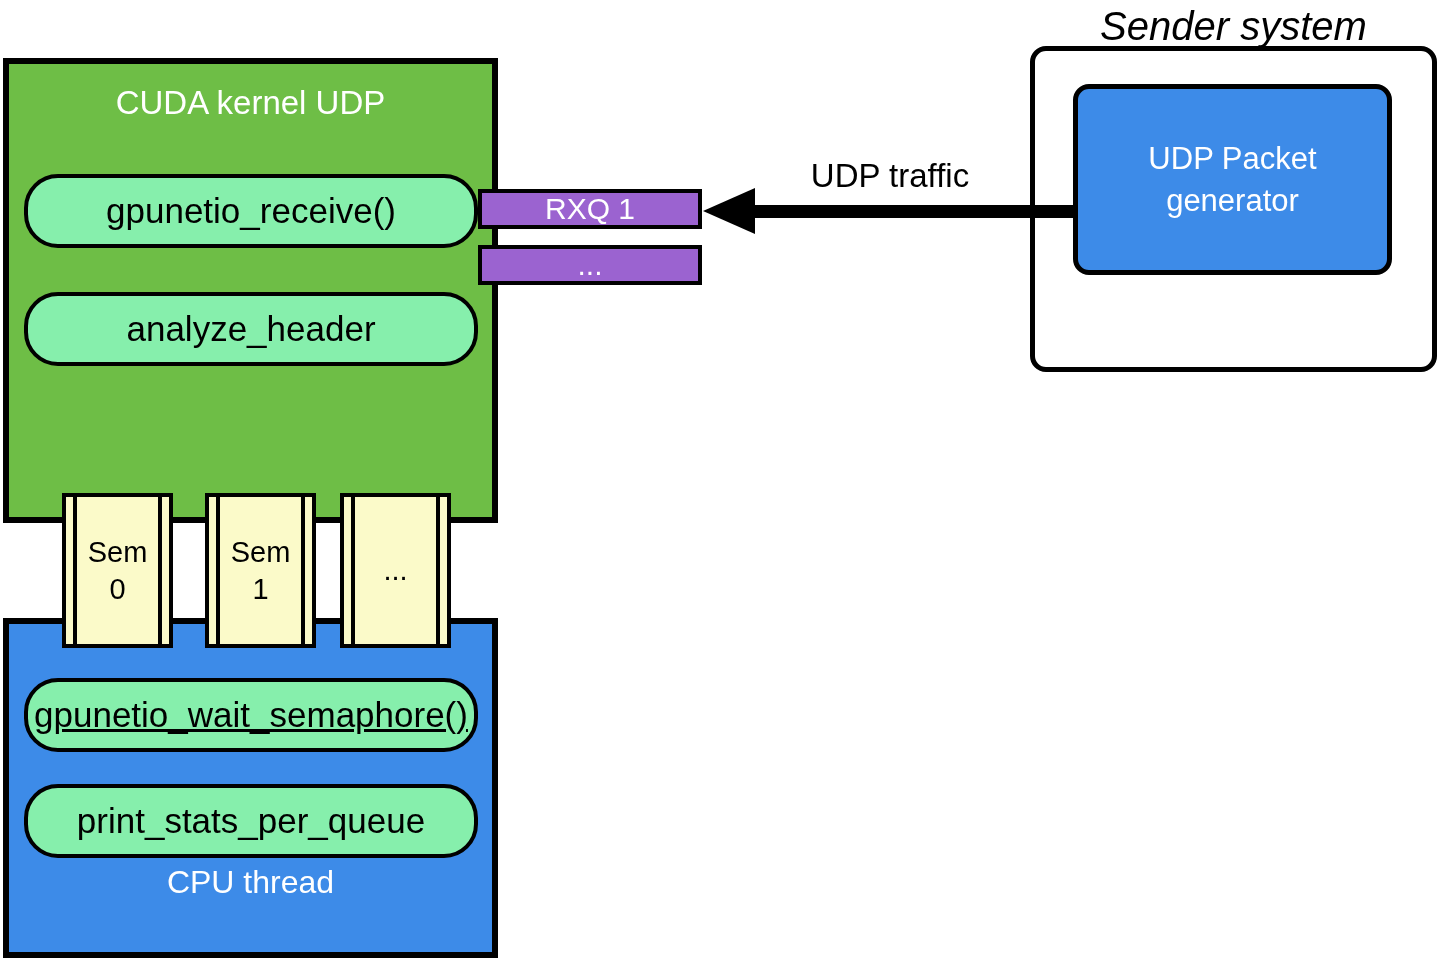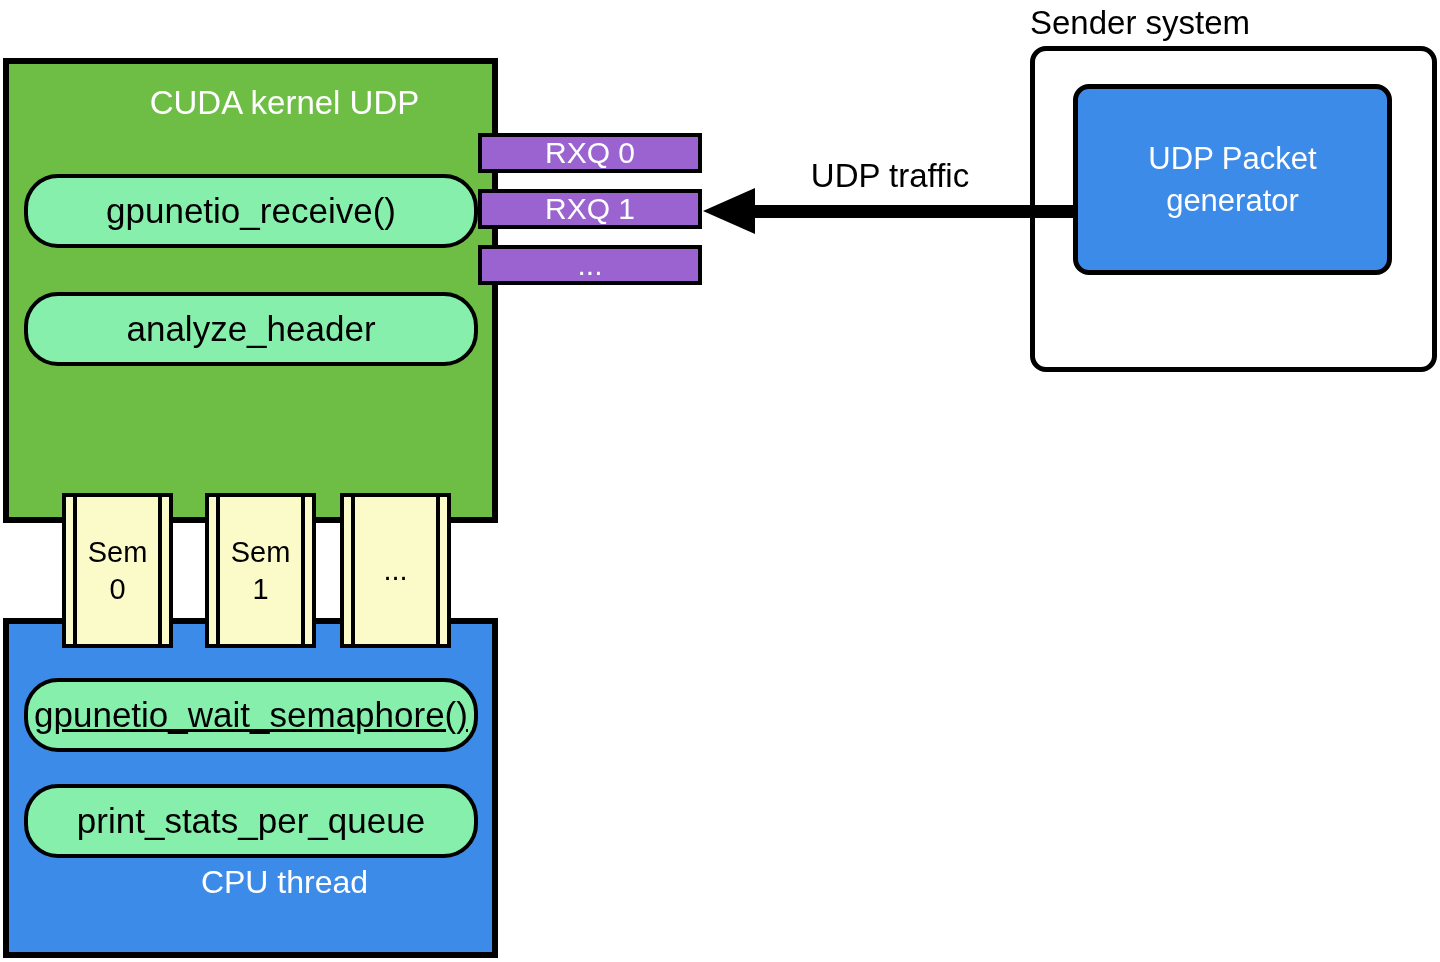--- a/index.html
+++ b/index.html
@@ -32,21 +32,20 @@
     left: 3px; top: 618px; width: 495px; height: 340px;
     background: var(--blue);
   }
   .box-title {
     position: absolute;
     left: 3px; width: 495px;
     text-align: center;
     color: #ffffff;
     font-size: 33px;
     z-index: 2;
-    margin-left: 34px;
   }
   .cuda-title { top: 84px; }
   .cpu-title  { top: 864px; font-size: 32px; }
   .pill {
     position: absolute;
     left: 24px; width: 454px; height: 74px;
     background: #86efac;
     border: 4px solid var(--ink);
     border-radius: 34px;
     display: flex; align-items: center; justify-content: center;
@@ -89,22 +88,24 @@
     background: var(--ink);
   }
   .sem::before { left: 7px; }
   .sem::after  { right: 7px; }
   .sem-0 { left: 62px; }
   .sem-1 { left: 205px; }
   .sem-2 { left: 340px; }
   .sender-title {
     position: absolute;
     left: 1030px; top: 4px; width: 407px;
-    color: var(--ink); font-size: 33px;
-    z-index: 2;
+    text-align: center;
+    color: var(--ink); font-size: 40px;
+    z-index: 2;
+    font-style: italic;
   }
   .sender-box {
     position: absolute;
     left: 1030px; top: 46px; width: 407px; height: 326px;
     background: #ffffff;
     border: 5px solid var(--ink);
     border-radius: 16px;
     z-index: 1;
   }
   .generator-box {
@@ -149,23 +150,20 @@
 
   <div class="bigbox green-box"></div>
   <div class="box-title cuda-title">CUDA kernel UDP</div>
   <div class="pill pill-receive">
     <span>gpunetio_receive()</span>
   </div>
   <div class="pill pill-analyze">
     <span>analyze_header</span>
   </div>
 
-  <div class="rxq rxq-0">
-    <span>RXQ 0</span>
-  </div>
   <div class="rxq rxq-1">
     <span>RXQ 1</span>
   </div>
   <div class="rxq rxq-2">
     <span>...</span>
   </div>
 
   <div class="sem sem-0">
     <span>Sem
 0</span>

